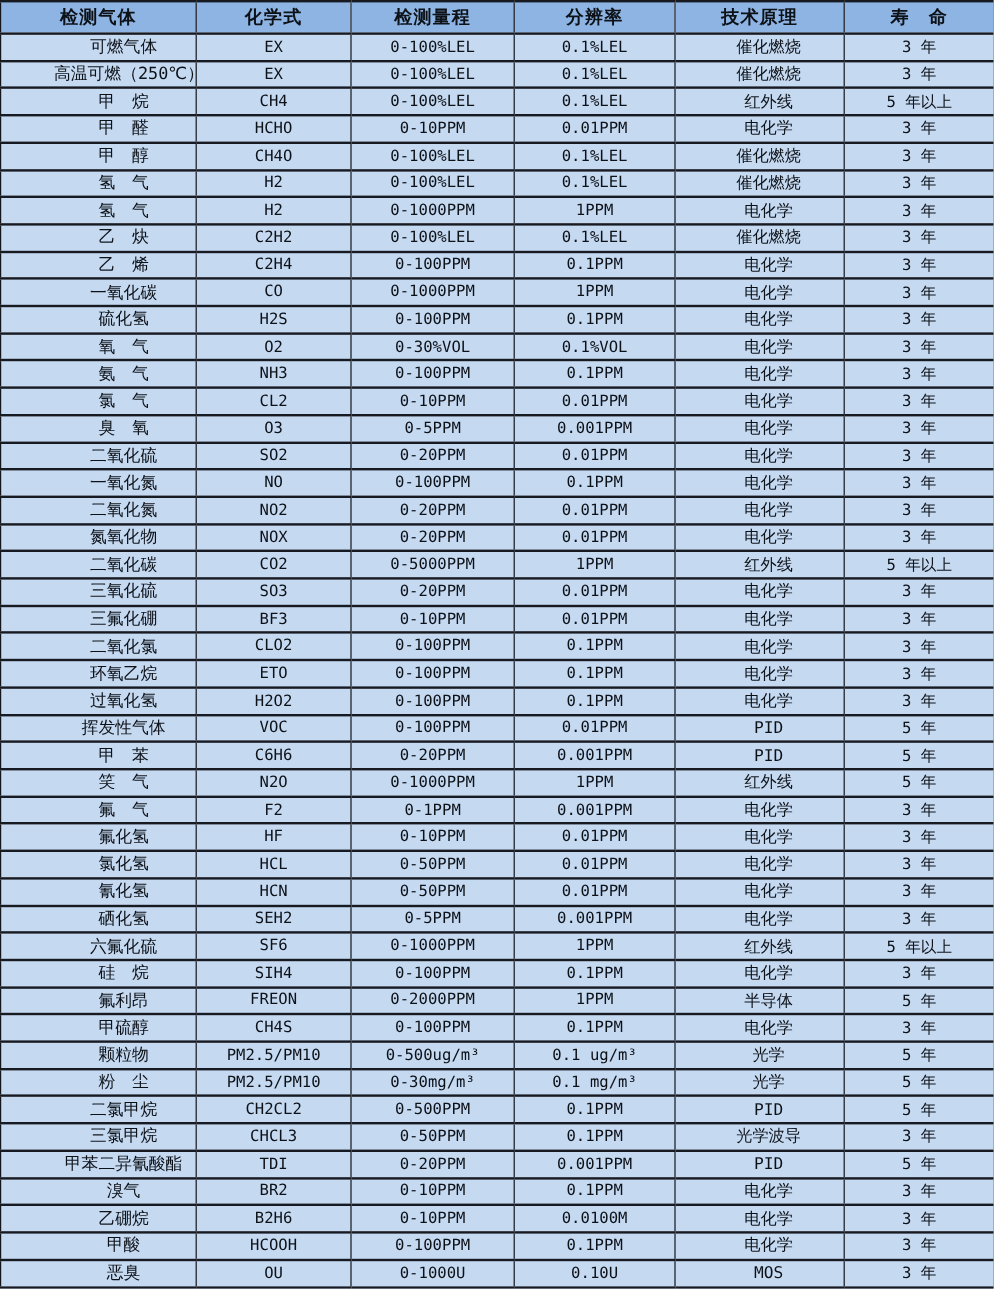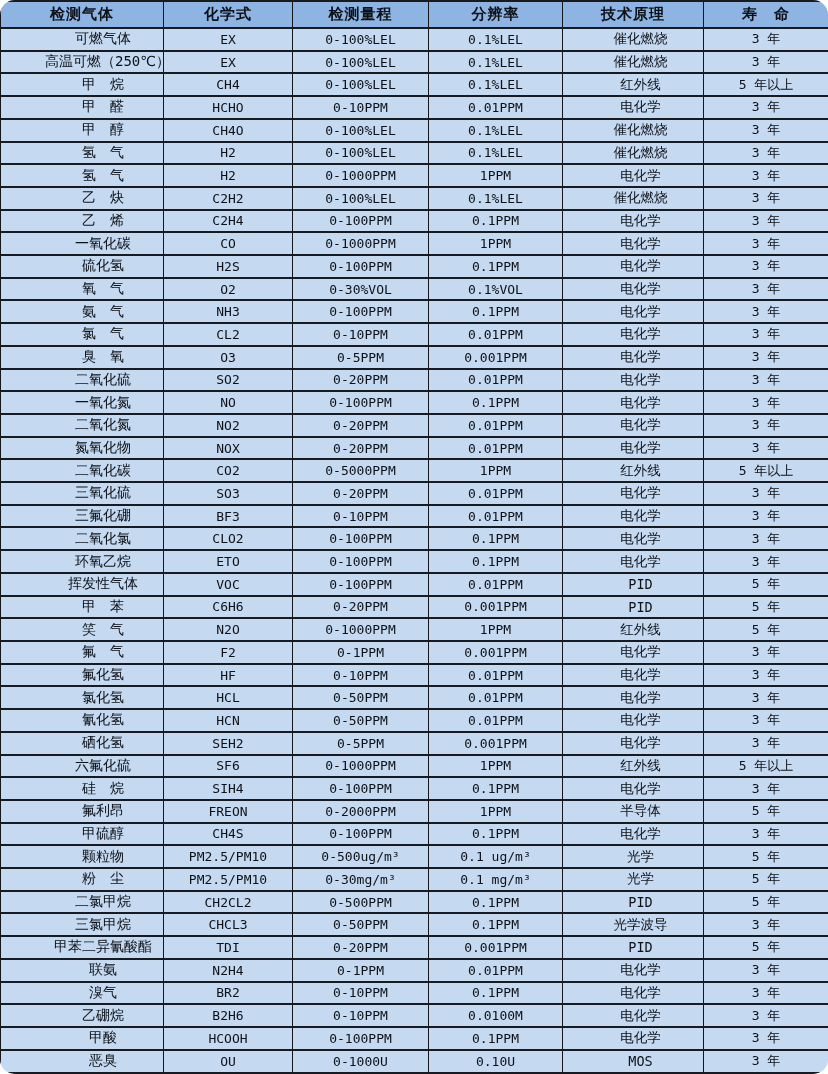--- a/index.html
+++ b/index.html
@@ -5,21 +5,20 @@
   html, body {
     margin: 0;
     padding: 0;
     background: #ffffff;
     font-family: "DejaVu Sans Mono", "DejaVu Sans", "Liberation Sans", sans-serif;
   }
   .page {
     width: 828px;
     height: 1074px;
     overflow: hidden;
-    border-radius: 15px;
   }
   table.gas-table {
     width: 828px;
     height: 1074px;
     border-collapse: collapse;
     table-layout: fixed;
     background: #c5d9f1;
   }
   table.gas-table th,
   table.gas-table td {
@@ -267,20 +266,28 @@
         </tr>
         <tr>
           <td>环氧乙烷</td>
           <td>ETO</td>
           <td>0-100PPM</td>
           <td>0.1PPM</td>
           <td>电化学</td>
           <td>3 年</td>
         </tr>
         <tr>
+          <td>过氧化氢</td>
+          <td>H2O2</td>
+          <td>0-100PPM</td>
+          <td>0.1PPM</td>
+          <td>电化学</td>
+          <td>3 年</td>
+        </tr>
+        <tr>
           <td>挥发性气体</td>
           <td>VOC</td>
           <td>0-100PPM</td>
           <td>0.01PPM</td>
           <td>PID</td>
           <td>5 年</td>
         </tr>
         <tr>
           <td>甲　苯</td>
           <td>C6H6</td>
@@ -403,28 +410,20 @@
         </tr>
         <tr>
           <td>甲苯二异氰酸酯</td>
           <td>TDI</td>
           <td>0-20PPM</td>
           <td>0.001PPM</td>
           <td>PID</td>
           <td>5 年</td>
         </tr>
         <tr>
-          <td>联氨</td>
-          <td>N2H4</td>
-          <td>0-1PPM</td>
-          <td>0.01PPM</td>
-          <td>电化学</td>
-          <td>3 年</td>
-        </tr>
-        <tr>
           <td>溴气</td>
           <td>BR2</td>
           <td>0-10PPM</td>
           <td>0.1PPM</td>
           <td>电化学</td>
           <td>3 年</td>
         </tr>
         <tr>
           <td>乙硼烷</td>
           <td>B2H6</td>

